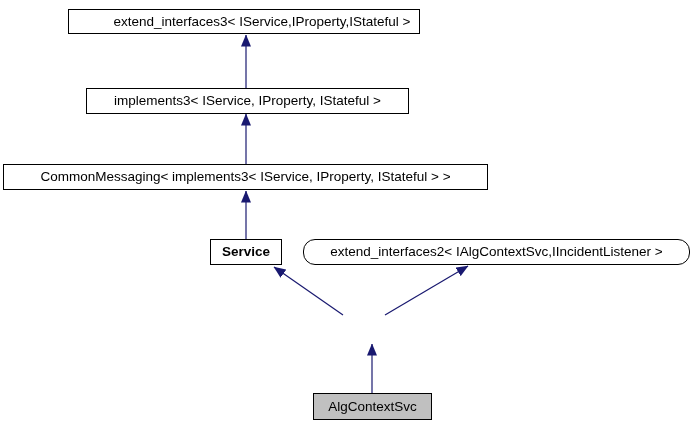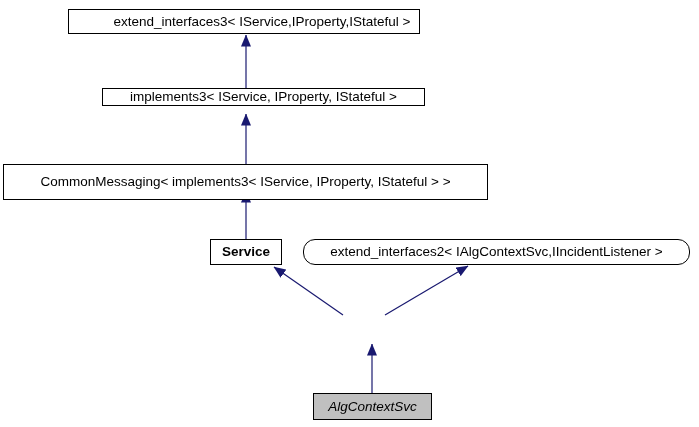--- a/index.html
+++ b/index.html
@@ -32,25 +32,24 @@
     font-size: 13.5px;
     line-height: 1;
     display: flex;
     align-items: center;
     justify-content: center;
     white-space: nowrap;
     cursor: pointer;
   }
   .node.current {
     cursor: default;
-    font-style: italic;
   }
   .n0 { left: 68px;  top: 9px;   width: 352px; height: 25px; padding-left: 36px; }
-  .n1 { left: 86px;  top: 88px;  width: 323px; height: 18px; margin-left: 16px; }
-  .n2 { left: 3px;   top: 164px; width: 485px; height: 36px; }
+  .n1 { left: 86px;  top: 88px;  width: 323px; height: 26px; }
+  .n2 { left: 3px;   top: 164px; width: 485px; height: 26px; }
   .n3 { left: 210px; top: 239px; width: 72px;  height: 26px; font-weight: bold; }
   .n4 { left: 303px; top: 239px; width: 387px; height: 26px; border-radius: 12px; }
   .n5 { left: 179px; top: 315px; width: 384px; height: 28px; }
   .n6 { left: 313px; top: 393px; width: 119px; height: 27px; }
 </style>
 </head>
 <body>
 
 <div class="canvas">
 

